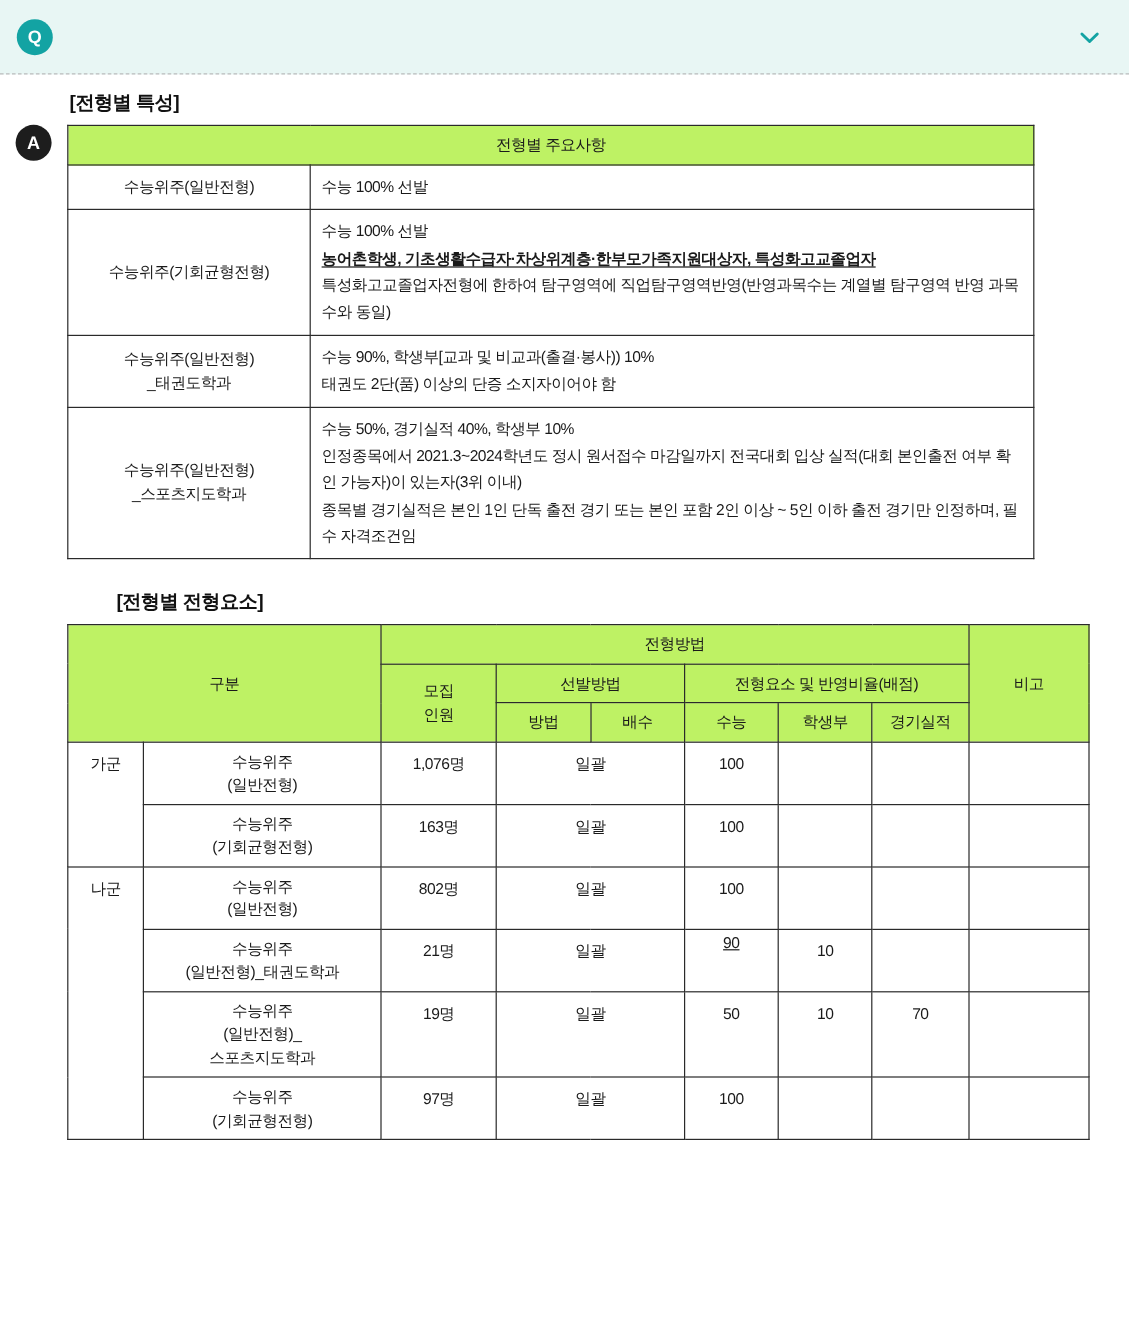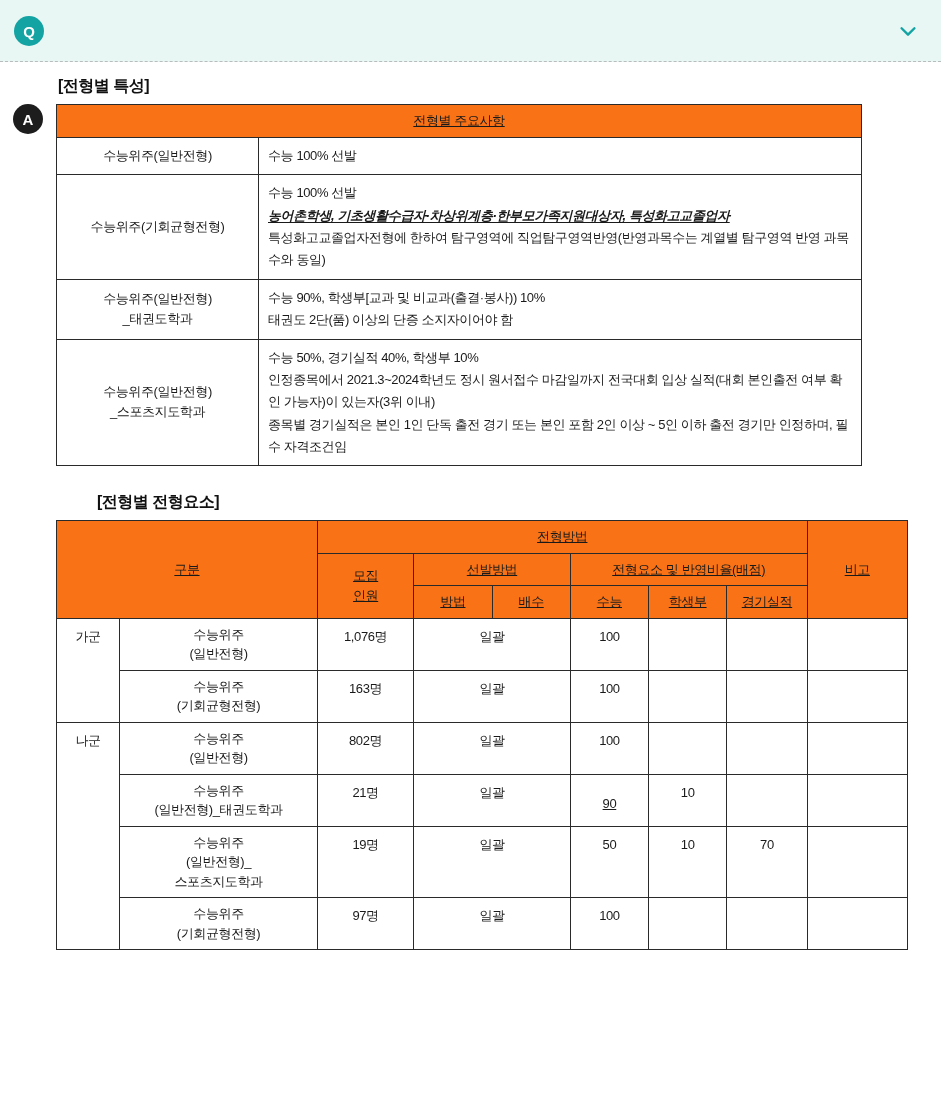--- a/index.html
+++ b/index.html
@@ -98,21 +98,21 @@
     font-size: 13px;
     color: #1a1a1a;
   }
   table td, table th {
     border: 1px solid #2a2a2a;
     padding: 6px 8px;
     font-weight: normal;
     vertical-align: middle;
     letter-spacing: -0.4px;
   }
-  .shade { background: #f97316; text-decoration: underline; }
+  .shade { background: #bef264; }
 
   
   #table-features { width: 806px; }
   #table-features .t1-head {
     text-align: center;
     height: 33px;
     padding: 5px 8px;
   }
   #table-features .t1-label {
     text-align: center;
@@ -122,21 +122,20 @@
   #table-features .t1-body {
     text-align: left;
     line-height: 1.72;
     padding: 7px 9px;
   }
   #table-features .t1-body div { white-space: normal; }
   .em-underline {
     font-weight: bold;
     text-decoration: underline;
     text-underline-offset: 2px;
-    font-style: italic;
   }
 
   
   #table-elements { width: 852px; }
   #table-elements th, #table-elements td {
     text-align: center;
     line-height: 1.5;
   }
   #table-elements thead th { height: 30px; }
   #table-elements tbody td { height: 30px; }
@@ -265,21 +264,21 @@
             <td colspan="2" style="vertical-align: top; padding-top: 8px;">일괄</td>
             <td style="vertical-align: top; padding-top: 8px;">100</td>
             <td style="vertical-align: top; padding-top: 8px;"></td>
             <td style="vertical-align: top; padding-top: 8px;"></td>
             <td style="vertical-align: top; padding-top: 8px;"></td>
           </tr>
           <tr>
             <td class="cell-multiline">수능위주<br>(일반전형)_태권도학과</td>
             <td style="vertical-align: top; padding-top: 8px;">21명</td>
             <td colspan="2" style="vertical-align: top; padding-top: 8px;">일괄</td>
-            <td style="vertical-align: top; padding-top: 19px; text-decoration: underline;">90</td>
+            <td style="vertical-align: top; padding-top: 1px; text-decoration: underline;">90</td>
             <td style="vertical-align: top; padding-top: 8px;">10</td>
             <td style="vertical-align: top; padding-top: 8px;"></td>
             <td style="vertical-align: top; padding-top: 8px;"></td>
           </tr>
           <tr>
             <td class="cell-multiline">수능위주<br>(일반전형)_<br>스포츠지도학과</td>
             <td style="vertical-align: top; padding-top: 8px;">19명</td>
             <td colspan="2" style="vertical-align: top; padding-top: 8px;">일괄</td>
             <td style="vertical-align: top; padding-top: 8px;">50</td>
             <td style="vertical-align: top; padding-top: 8px;">10</td>

